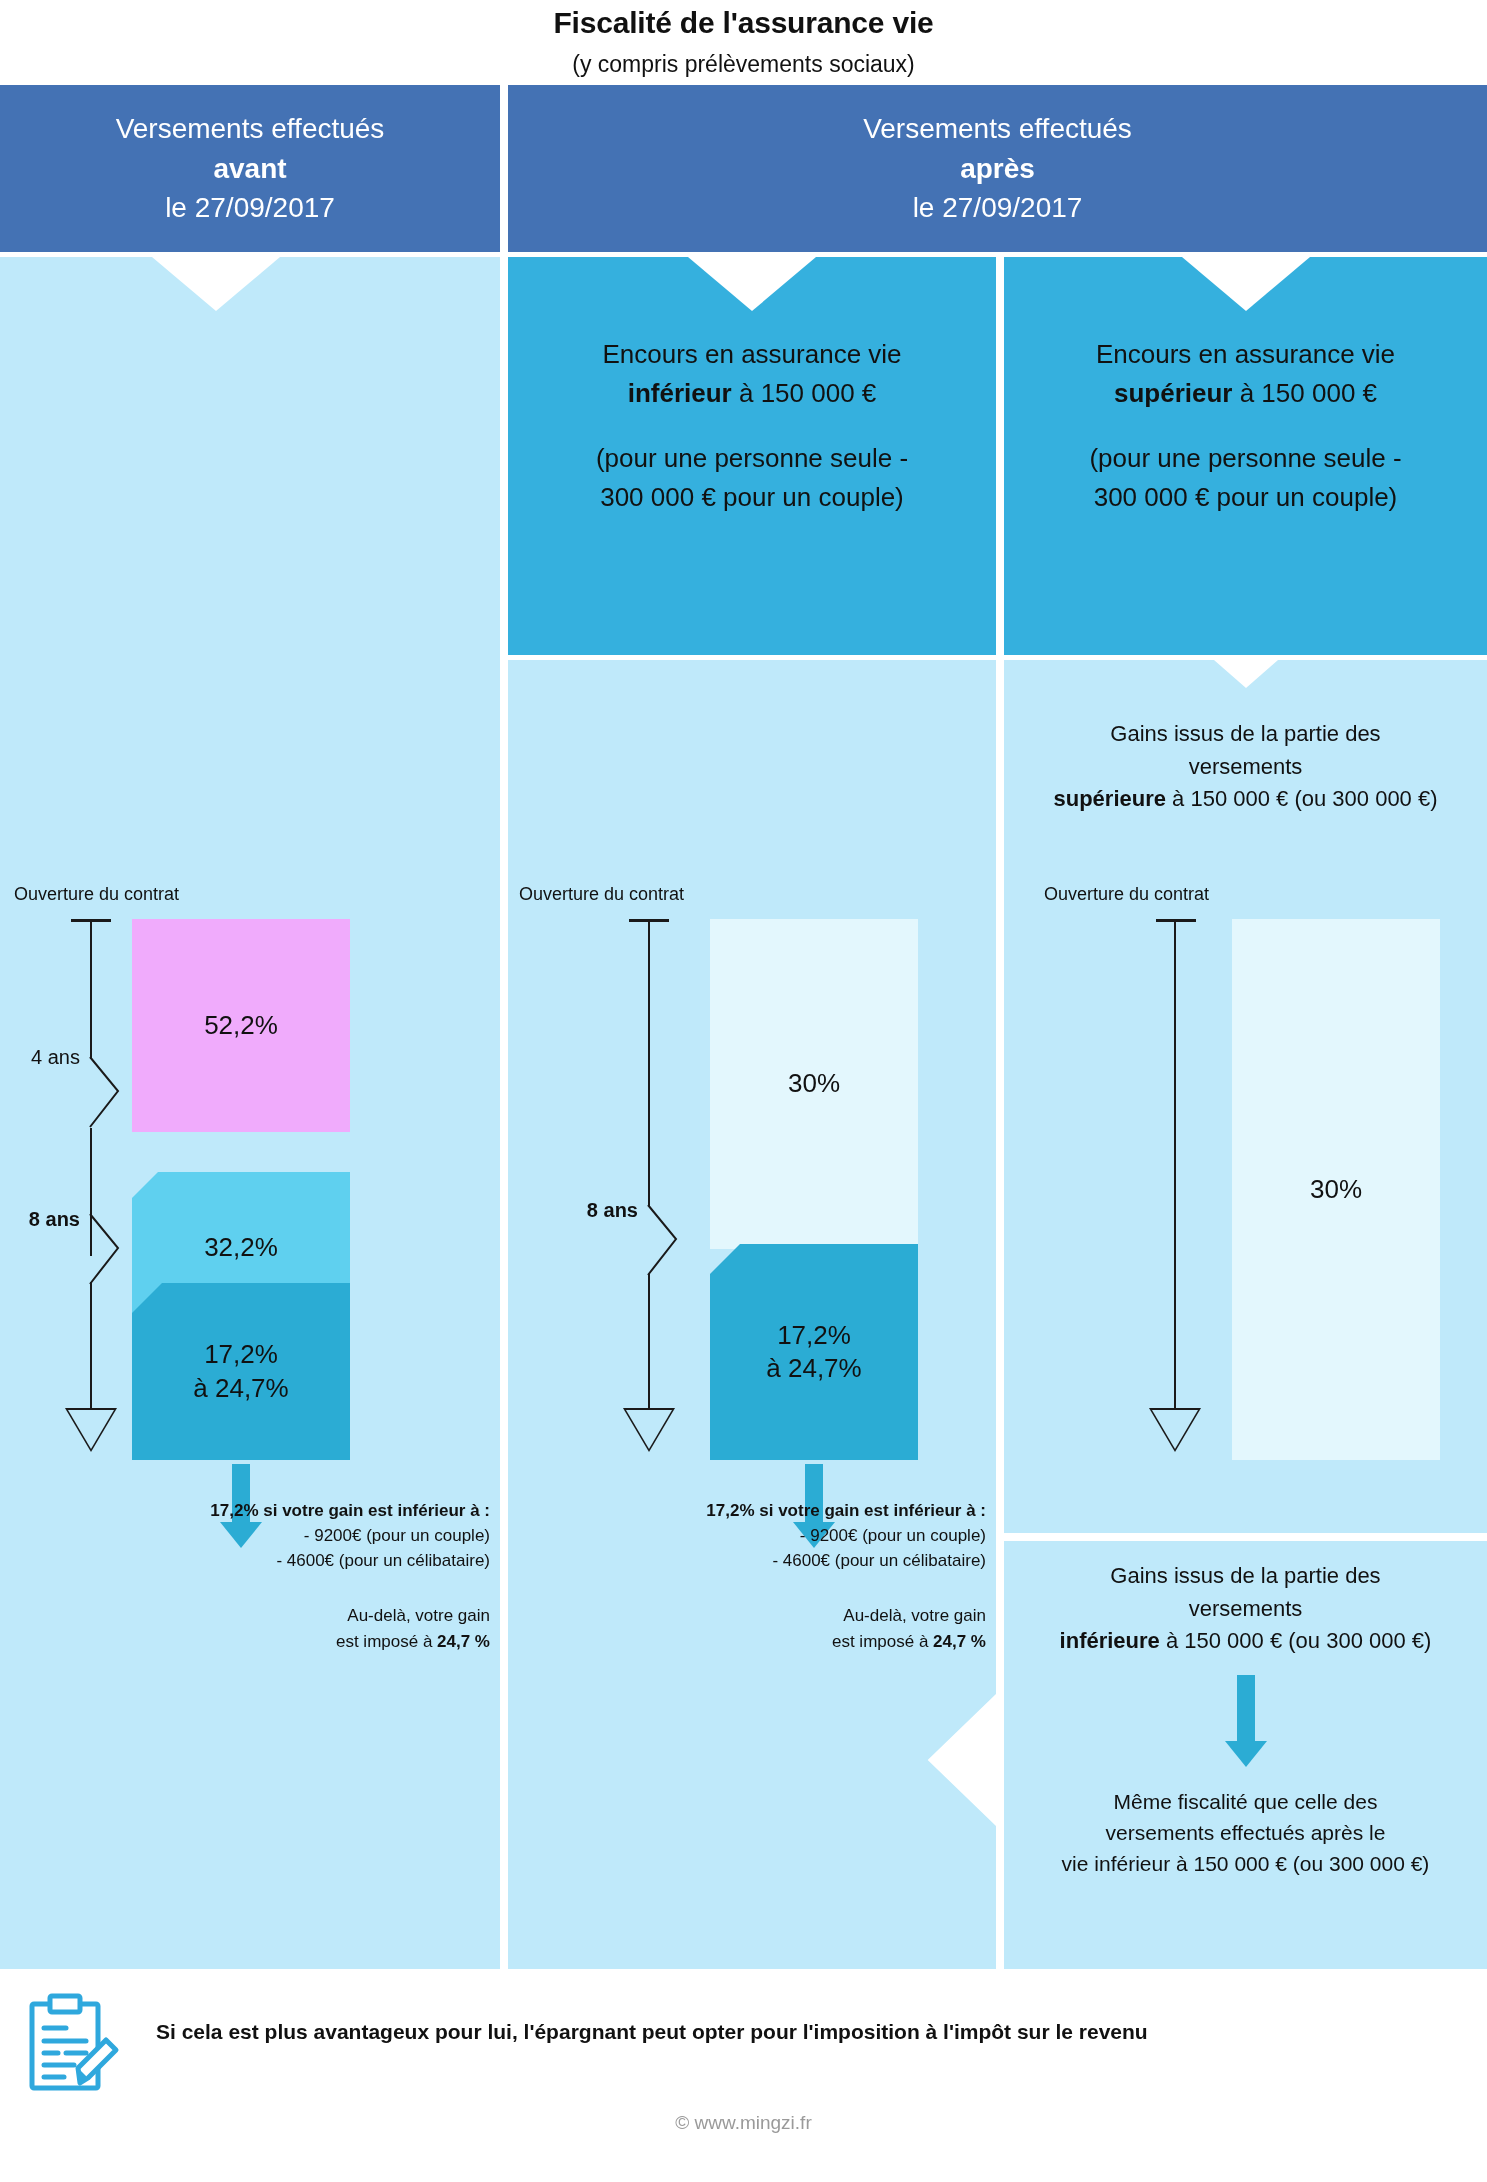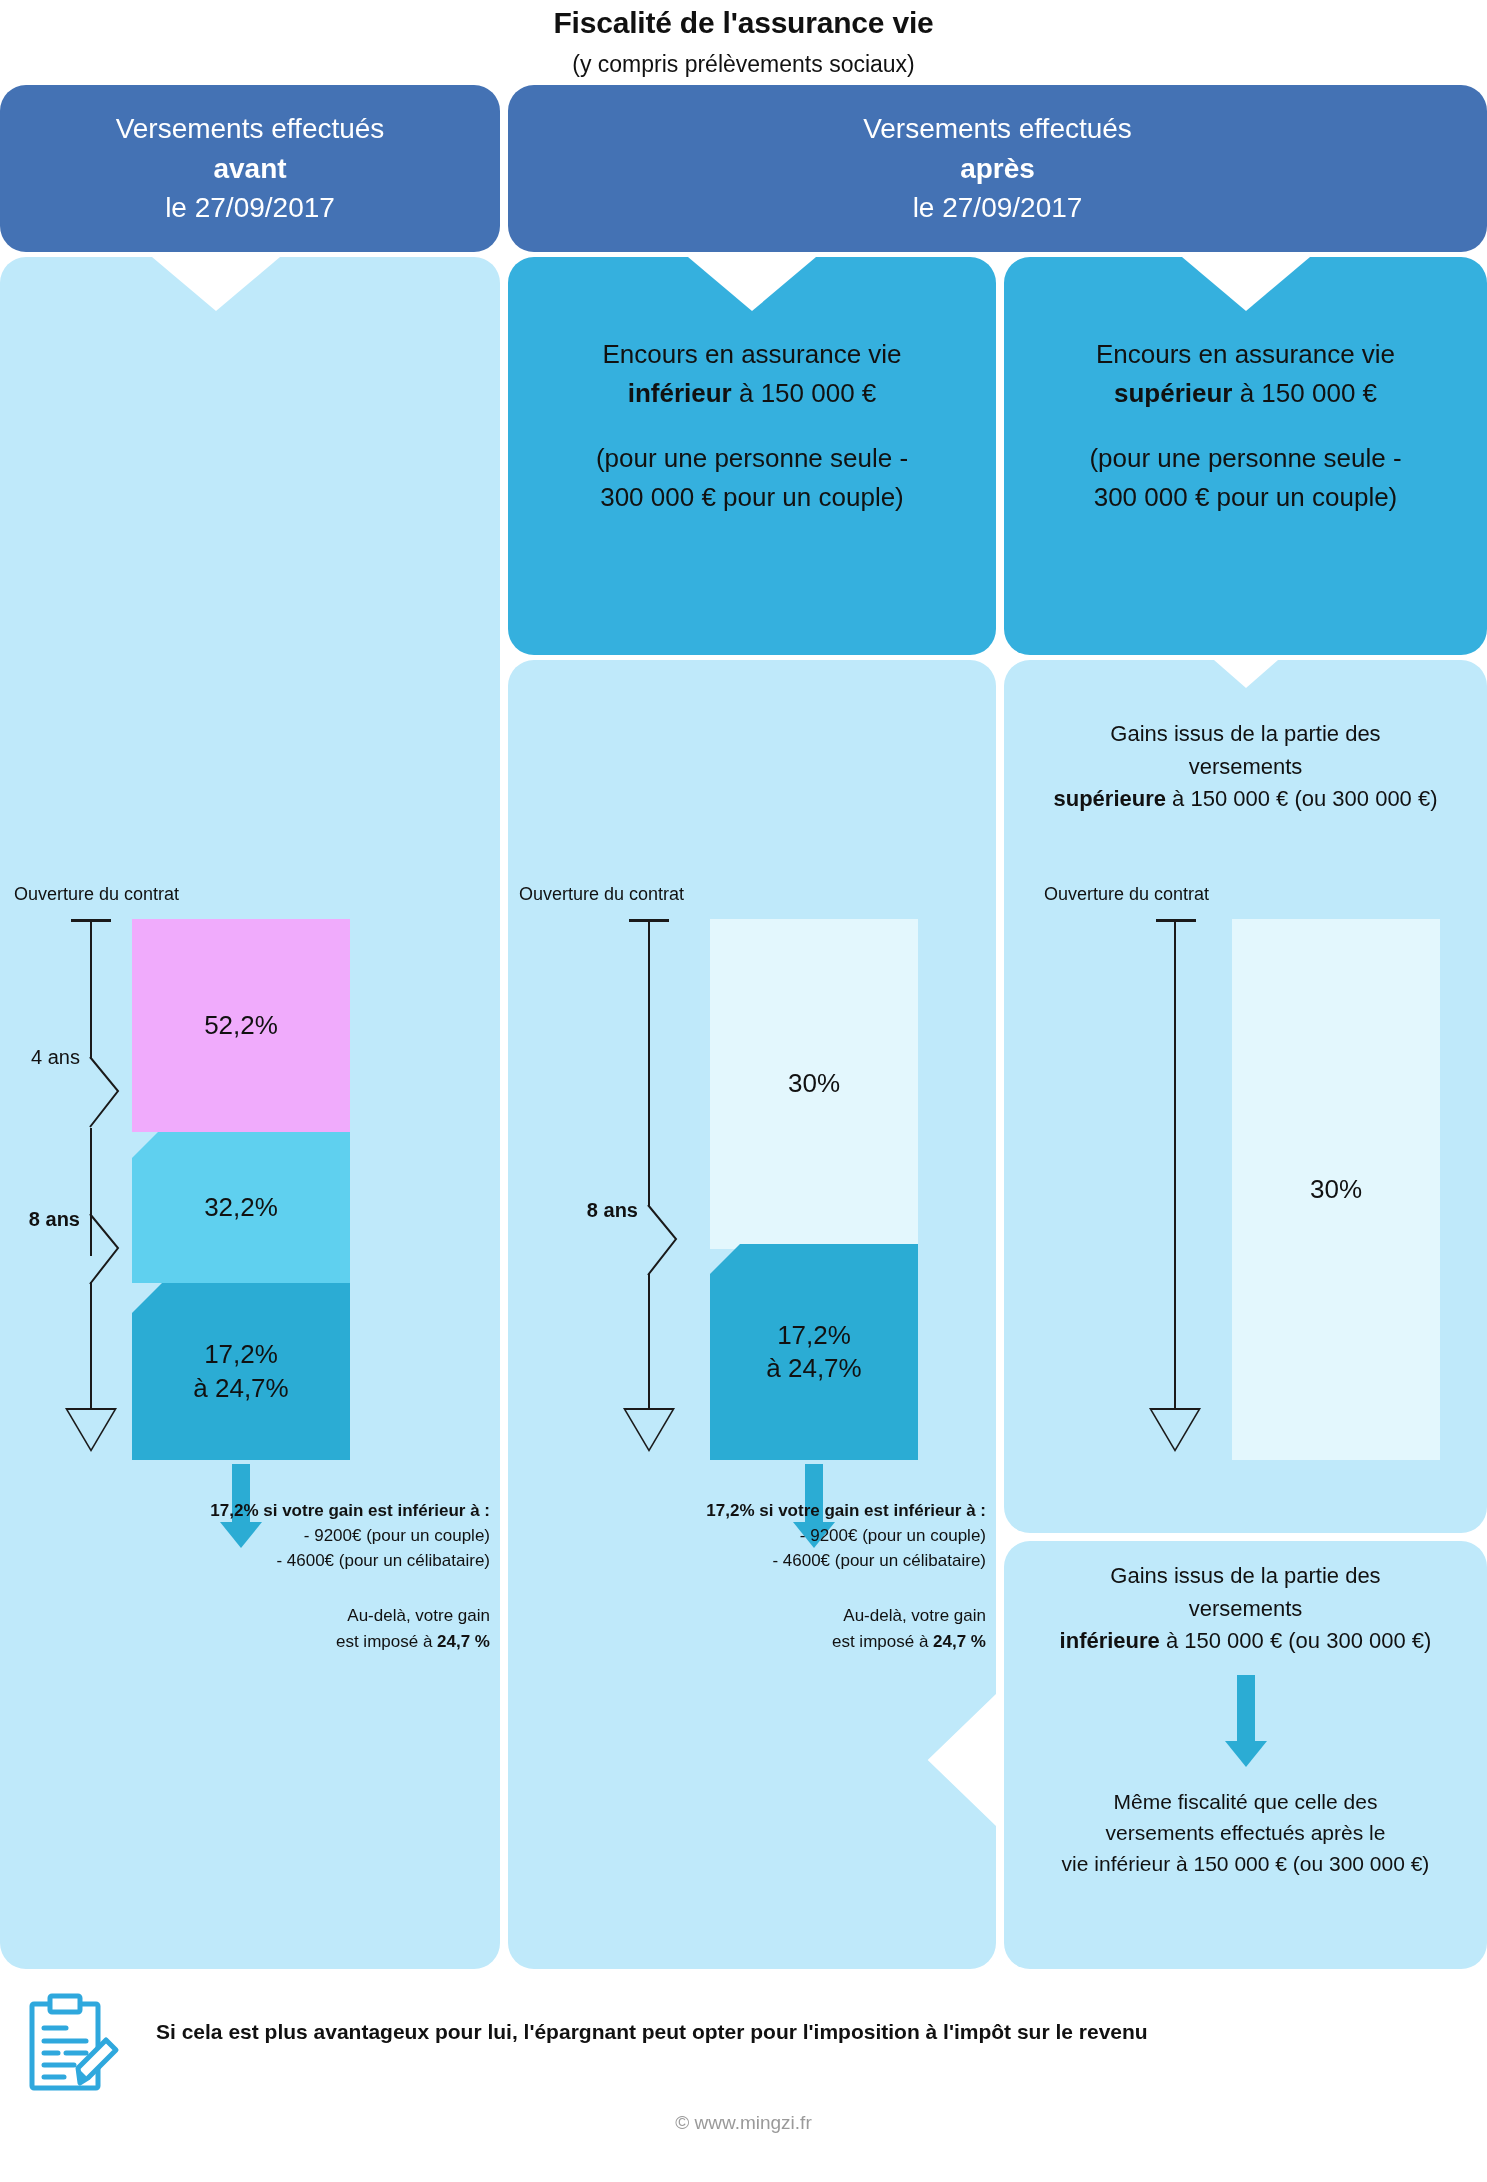--- a/index.html
+++ b/index.html
@@ -32,21 +32,21 @@
     letter-spacing: -0.2px;
   }
   .sub-title {
     font-size: 23px;
     font-weight: normal;
     color: #111111;
     margin-top: 11px;
   }
 
   
-  .box { position: absolute; border-radius: 26px; }
+  .box { position: absolute; }
 
   .hdr {
     background: #4472b4;
     color: #ffffff;
     display: flex;
     flex-direction: column;
     align-items: center;
     justify-content: center;
     text-align: center;
     line-height: 1.42;
@@ -130,20 +130,21 @@
     display: flex;
     align-items: center;
     justify-content: center;
     text-align: center;
     font-size: 26px;
     color: #111111;
     line-height: 1.28;
   }
   .bar.notchL {
     clip-path: polygon(0 26px, 26px 0, 100% 0, 100% 100%, 0 100%);
+    margin-top: 40px;
   }
   .bar.notchL2 {
     clip-path: polygon(0 30px, 30px 0, 100% 0, 100% 100%, 0 100%);
   }
 
   
   .fat-arrow { position: absolute; }
   .fat-arrow .stem {
     position: absolute;
     left: 50%;

